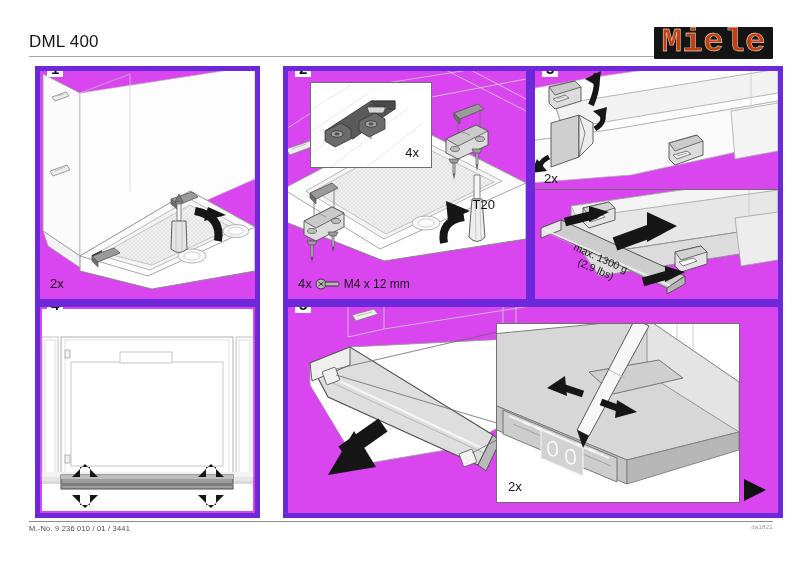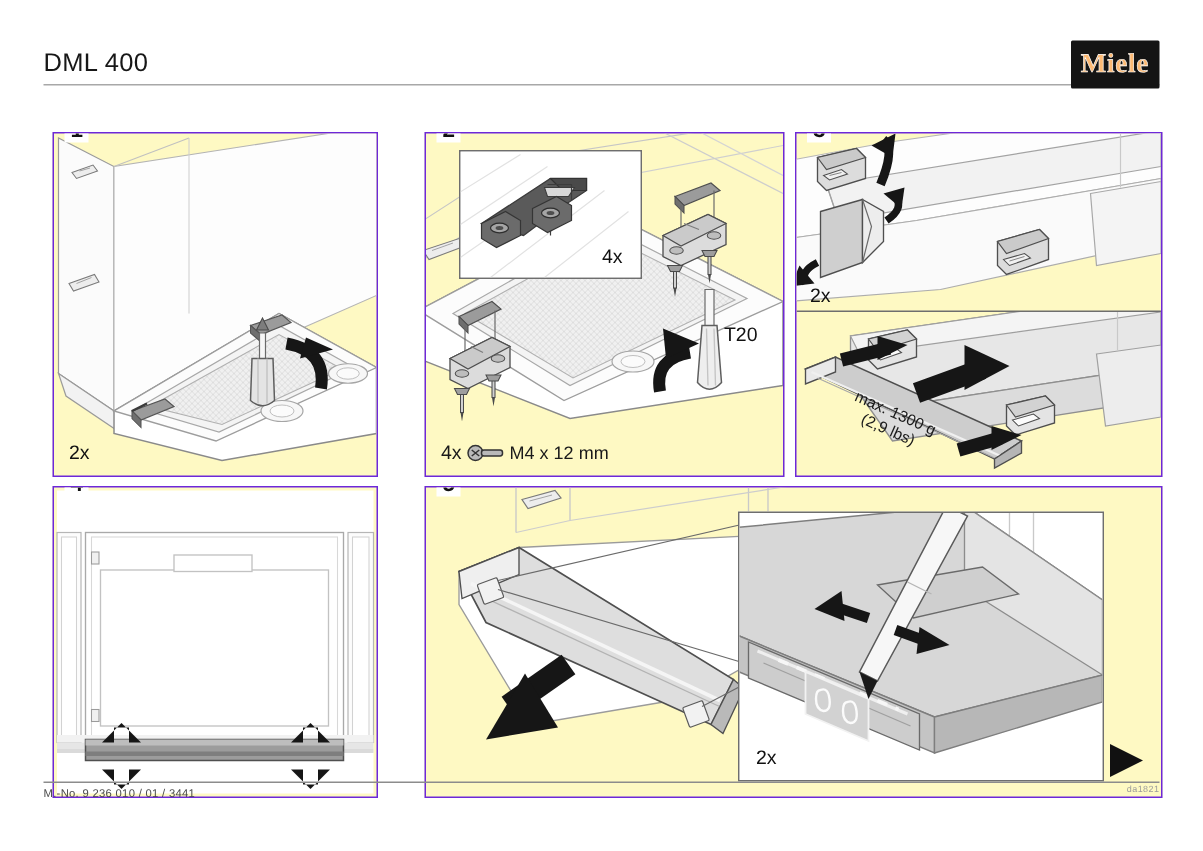--- a/index.html
+++ b/index.html
@@ -21,28 +21,28 @@
   #header-rule{
     position:absolute;left:29px;top:56px;width:744px;height:1px;background:#a8a8a8;
   }
   #miele-logo{
     position:absolute;right:29px;top:27px;
     background:#141414;padding:3px 7px 4px 7px;
     border-radius:1px;
   }
   #miele-logo span{
     display:block;
-    font-family:Liberation Serif, serif;
-    font-weight:bold;font-size:18px;line-height:25px;
-    color:#fdba74;letter-spacing:.5px;
+    font-family:Liberation Mono, monospace;
+    font-weight:bold;font-size:34px;line-height:25px;
+    color:#c2410c;letter-spacing:.5px;
     -webkit-text-stroke:0.4px #fff;
   }
 
   
-  .panel{position:absolute;border:1px solid #6d28d9;background:#fef9c3;overflow:hidden;margin-top:22px;}
+  .panel{position:absolute;border:5px solid #6d28d9;background:#d946ef;overflow:hidden;}
   .panel-num{
     position:absolute;left:7px;top:-10px;
     background:#fff;padding:0 4px;
     font-size:15px;font-weight:bold;color:#111;
     line-height:16px;z-index:30;
   }
   .qty{
     position:absolute;font-size:13px;color:#111;z-index:28;white-space:nowrap;
   }
   .inset{position:absolute;border:1px solid #6e6e6e;background:#fff;z-index:20;overflow:hidden;}
@@ -221,21 +221,21 @@
           <ellipse cx="26" cy="51" rx="6" ry="3.2" fill="#a5a5a5" stroke="#2e2e2e" stroke-width="0.8"></ellipse>
           <ellipse cx="26" cy="51" rx="2.6" ry="1.4" fill="#4e4e4e"></ellipse>
           <path d="M48 38 L64 30 L74 36 L74 46 L58 54 L48 48 Z" fill="#6b6b6b" stroke="#353535" stroke-width="0.8"></path>
           <ellipse cx="60" cy="41" rx="6" ry="3.2" fill="#a5a5a5" stroke="#2e2e2e" stroke-width="0.8"></ellipse>
           <ellipse cx="60" cy="41" rx="2.6" ry="1.4" fill="#4e4e4e"></ellipse>
         </svg>
       </div>
       <div class="qty" style="right:12px;bottom:7px;font-size:13px;">4x</div>
     </div>
 
-    <div class="qty" style="right:17px;top:126px;">T20</div>
+    <div class="qty" style="right:31px;top:126px;">T20</div>
 
     <div style="position:absolute;left:10px;bottom:8px;display:flex;align-items:center;gap:3px;z-index:28;">
       <span style="font-size:13px;">4x</span>
       <span style="display:inline-block;line-height:0;">
         <svg width="26" height="12" viewBox="0 0 26 12">
           <ellipse cx="6" cy="6" rx="5" ry="5" fill="#b9b9b9" stroke="#333" stroke-width="1"></ellipse>
           <path d="M3.5 4 L8.5 8 M8.5 4 L3.5 8" stroke="#333" stroke-width="1"></path>
           <rect x="10" y="4" width="14" height="4" rx="1.6" fill="#b9b9b9" stroke="#333" stroke-width="1"></rect>
         </svg>
       </span>

